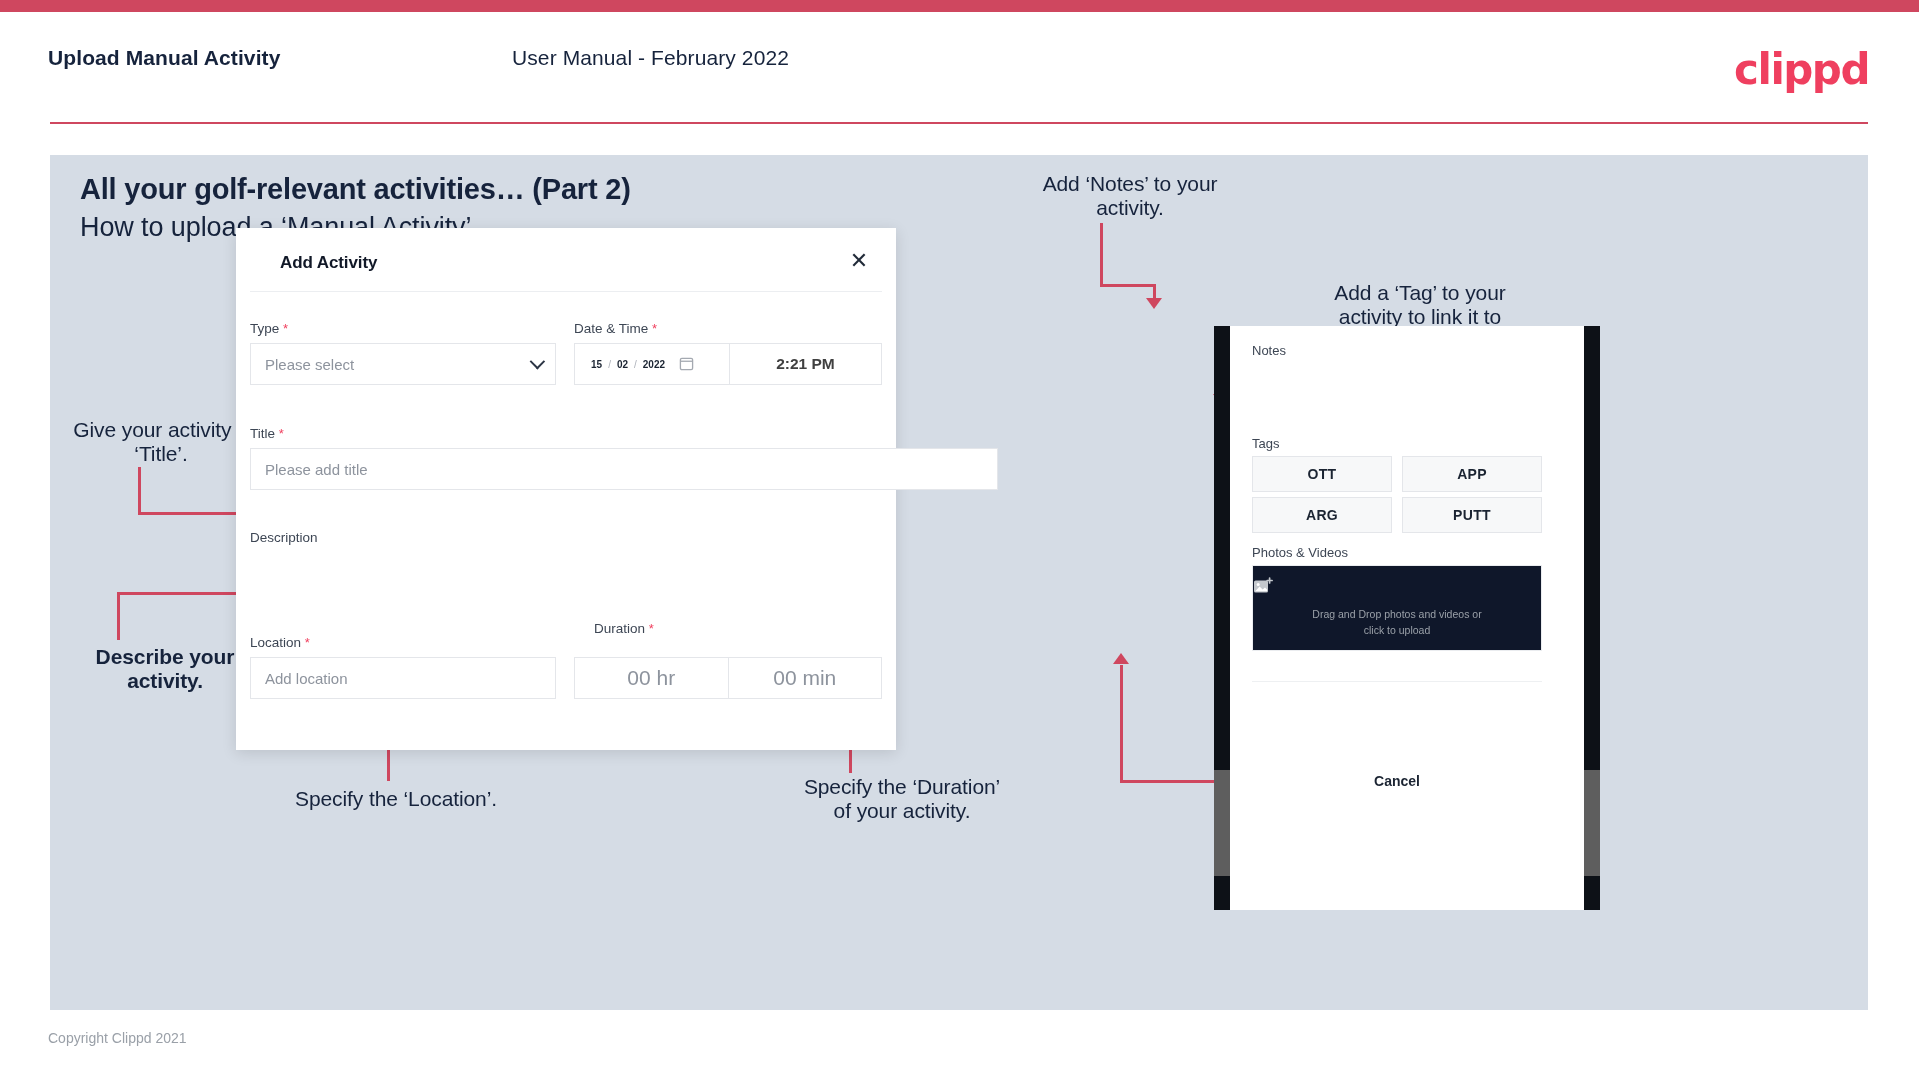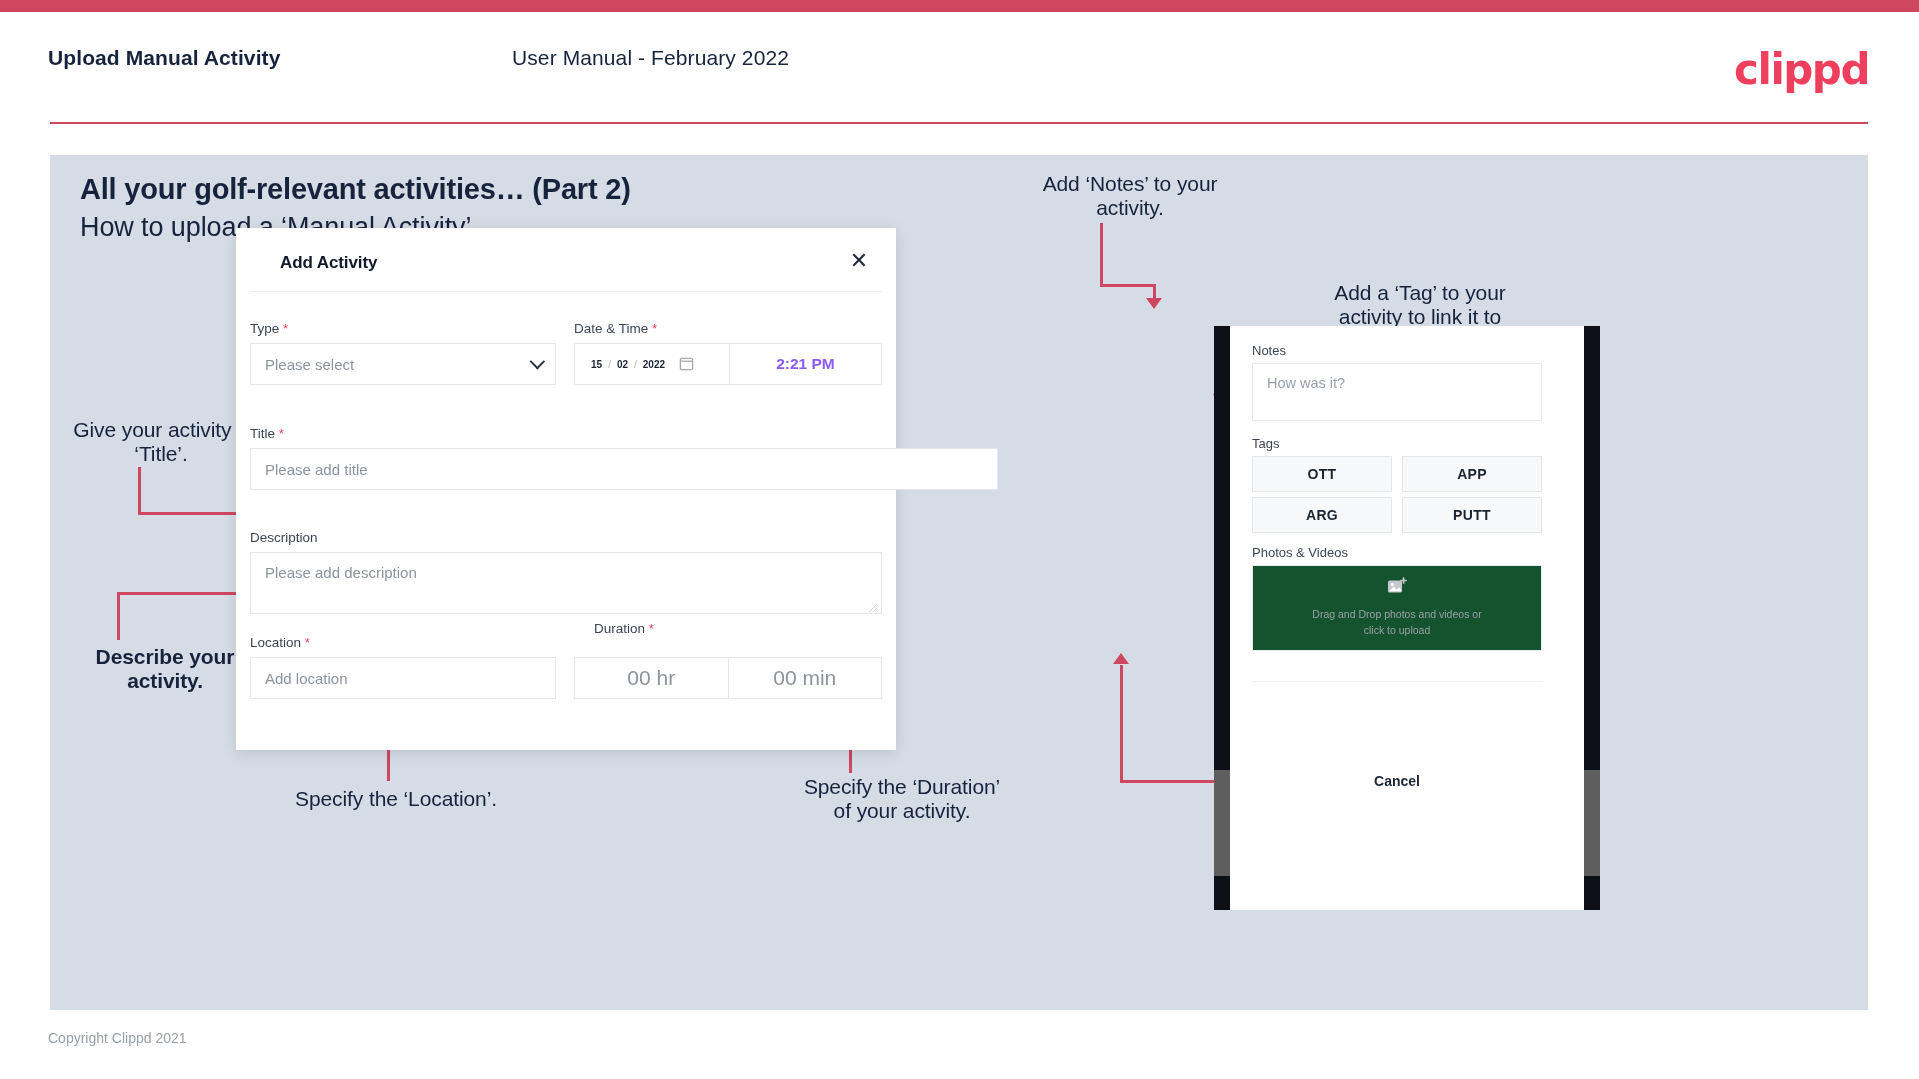--- a/index.html
+++ b/index.html
@@ -104,21 +104,21 @@
   }
   .dtdate {
     flex: 0 0 155px; display: flex; align-items: center; padding-left: 16px;
     font-size: 10px; color: #1b2432; font-weight: 700; gap: 6px;
     border-right: 1px solid #e4e6ea;
   }
   .dtdate .sl { color: #aeb3bb; font-weight: 400; }
   .calicon { margin-left: 8px; opacity: .55; }
   .dttime {
     flex: 1; display: flex; align-items: center; justify-content: center;
-    font-size: 15.5px; color: #8b5cf6; font-weight: 700;
+    font-size: 15.5px; color: #404040; font-weight: 700;
   }
   .durwrap {
     position: absolute; border: 1px solid #e4e6ea; background: #fff; display: flex;
   }
   .durcell {
     flex: 1; display: flex; align-items: center; justify-content: center;
     font-size: 21px; color: #8d939d;
   }
   .durcell.first { border-right: 1px solid #e4e6ea; }
   .ta {
@@ -146,22 +146,22 @@
   .p-notes {
     position: absolute; border: 1px solid #e8eaed; background: #fff;
     font-size: 14.5px; color: #9aa0a8; padding: 11px 0 0 14px;
   }
   .tag {
     position: absolute; border: 1px solid #e4e6ea; background: #f7f8f9;
     display: flex; align-items: center; justify-content: center;
     font-size: 14px; font-weight: 700; color: #1b2432; letter-spacing: .3px;
   }
   .dropzone {
-    position: absolute; border: 1px solid #eaecef; background: #14532d;
-    display: flex; flex-direction: column; align-items: center; justify-content: center;
+    position: absolute; border: 1px solid #eaecef; background: #0f172a;
+    display: flex; flex-direction: column; justify-content: center;
     gap: 7px;
   }
   .dz-text { font-size: 10.5px; color: #9aa0a8; text-align: center; line-height: 1.5; }
   .p-rule { position: absolute; background: #eef0f2; height: 1px; }
   .savebtn {
     position: absolute; background: #e8234a; color: #fff;
     display: flex; align-items: center; justify-content: center;
     font-size: 14px; font-weight: 700; cursor: pointer; letter-spacing: .1px;
   }
   .cancelbtn {
@@ -309,29 +309,20 @@
       <span>Title</span>
       <span class="req">*</span>
     </div>
     <div class="inp" style="left:14px; top:220px; width:748px; height:42px;">
       <span class="ph">Please add title</span>
     </div>
 
     <div class="fld-label" style="left:14px; top:302px;">
       <span>Description</span>
     </div>
-    <div class="ta" style="left:14px; top:324px; width:632px; height:62px;">
-      <span>Please add description</span>
-      <span class="ta-grip">
-        <svg width="12" height="12" viewBox="0 0 12 12">
-            <line x1="11" y1="3" x2="3" y2="11" stroke="#9aa0a8" stroke-width="1"></line>
-            <line x1="11" y1="7" x2="7" y2="11" stroke="#9aa0a8" stroke-width="1"></line>
-          </svg>
-      </span>
-    </div>
 
     <div class="fld-label" style="left:14px; top:407px;">
       <span>Location</span>
       <span class="req">*</span>
     </div>
     <div class="inp" style="left:14px; top:429px; width:306px; height:42px;">
       <span class="ph">Add location</span>
     </div>
 
     <div class="fld-label" style="left:338px; top:393px;margin-left:20px;">
@@ -348,23 +339,20 @@
     <div class="bezel l">
       <div class="btn" style="top:444px; height:106px;"></div>
     </div>
     <div class="bezel r">
       <div class="btn" style="top:444px; height:106px;"></div>
     </div>
 
     <div class="screen">
 
       <div class="p-label" style="left:22px; top:17px;">Notes</div>
-      <div class="p-notes" style="left:22px; top:37px; width:290px; height:58px;">
-        <span>How was it?</span>
-      </div>
 
       <div class="p-label" style="left:22px; top:110px;">Tags</div>
       <div class="tag" style="left:22px; top:130px; width:140px; height:36px;">OTT</div>
       <div class="tag" style="left:172px; top:130px; width:140px; height:36px;">APP</div>
       <div class="tag" style="left:22px; top:171px; width:140px; height:36px;">ARG</div>
       <div class="tag" style="left:172px; top:171px; width:140px; height:36px;">PUTT</div>
 
       <div class="p-label" style="left:22px; top:219px;">Photos &amp; Videos</div>
       <div class="dropzone" style="left:22px; top:239px; width:290px; height:86px;">
         <span>

